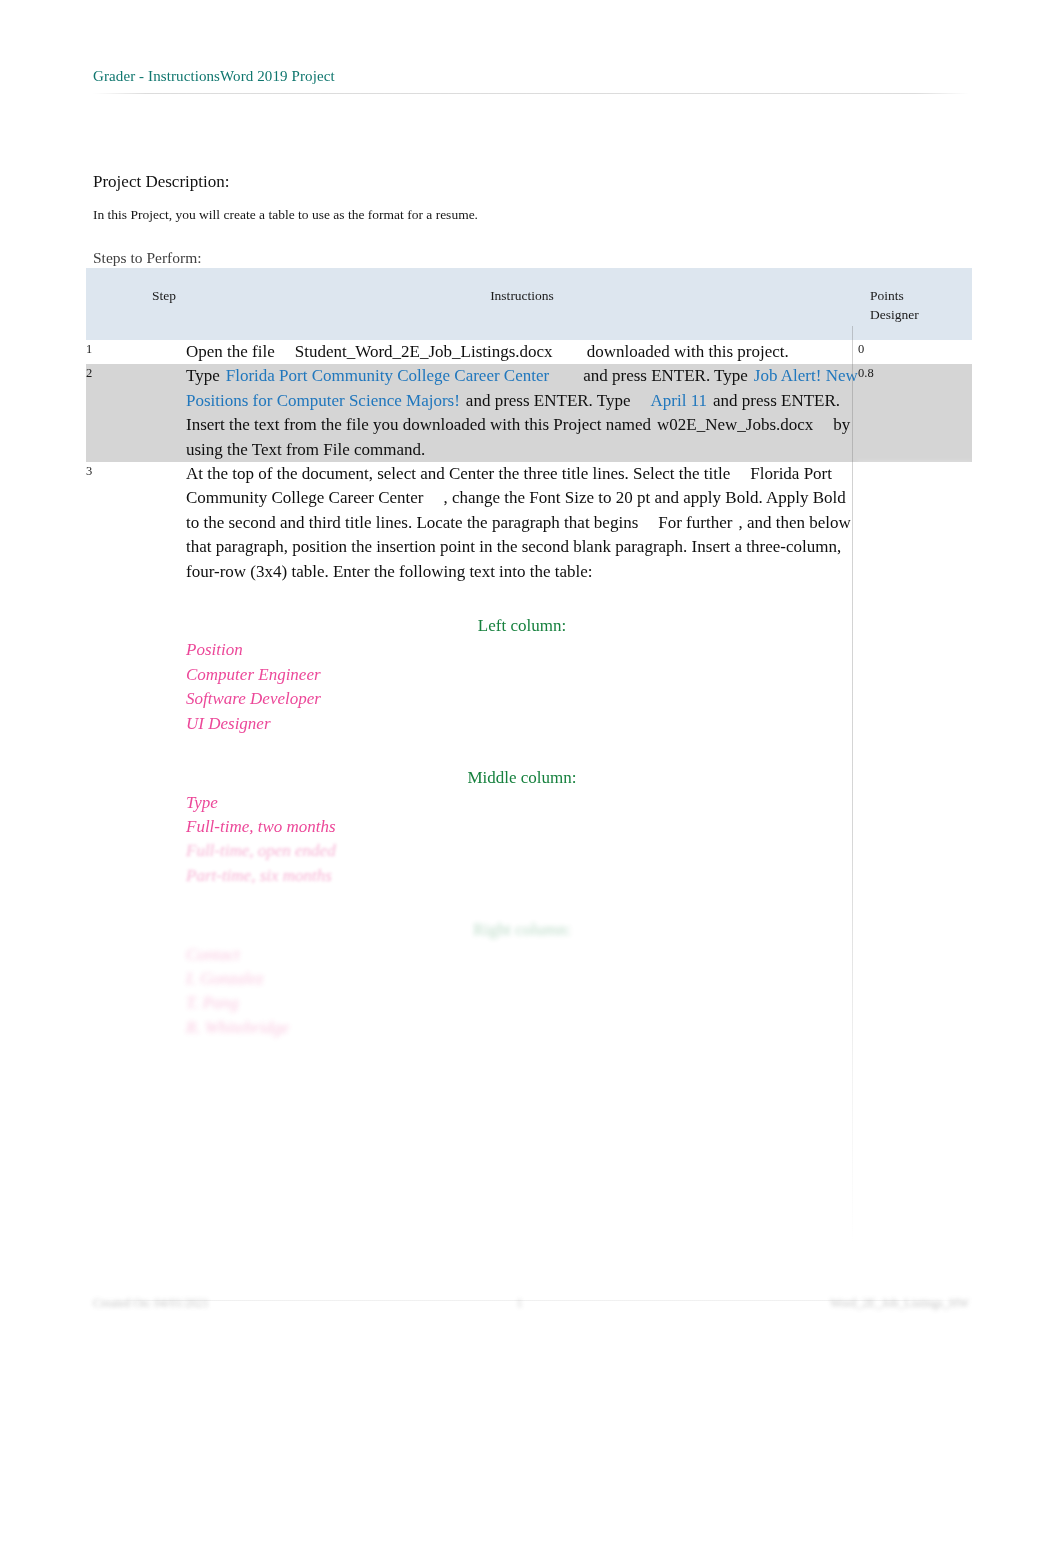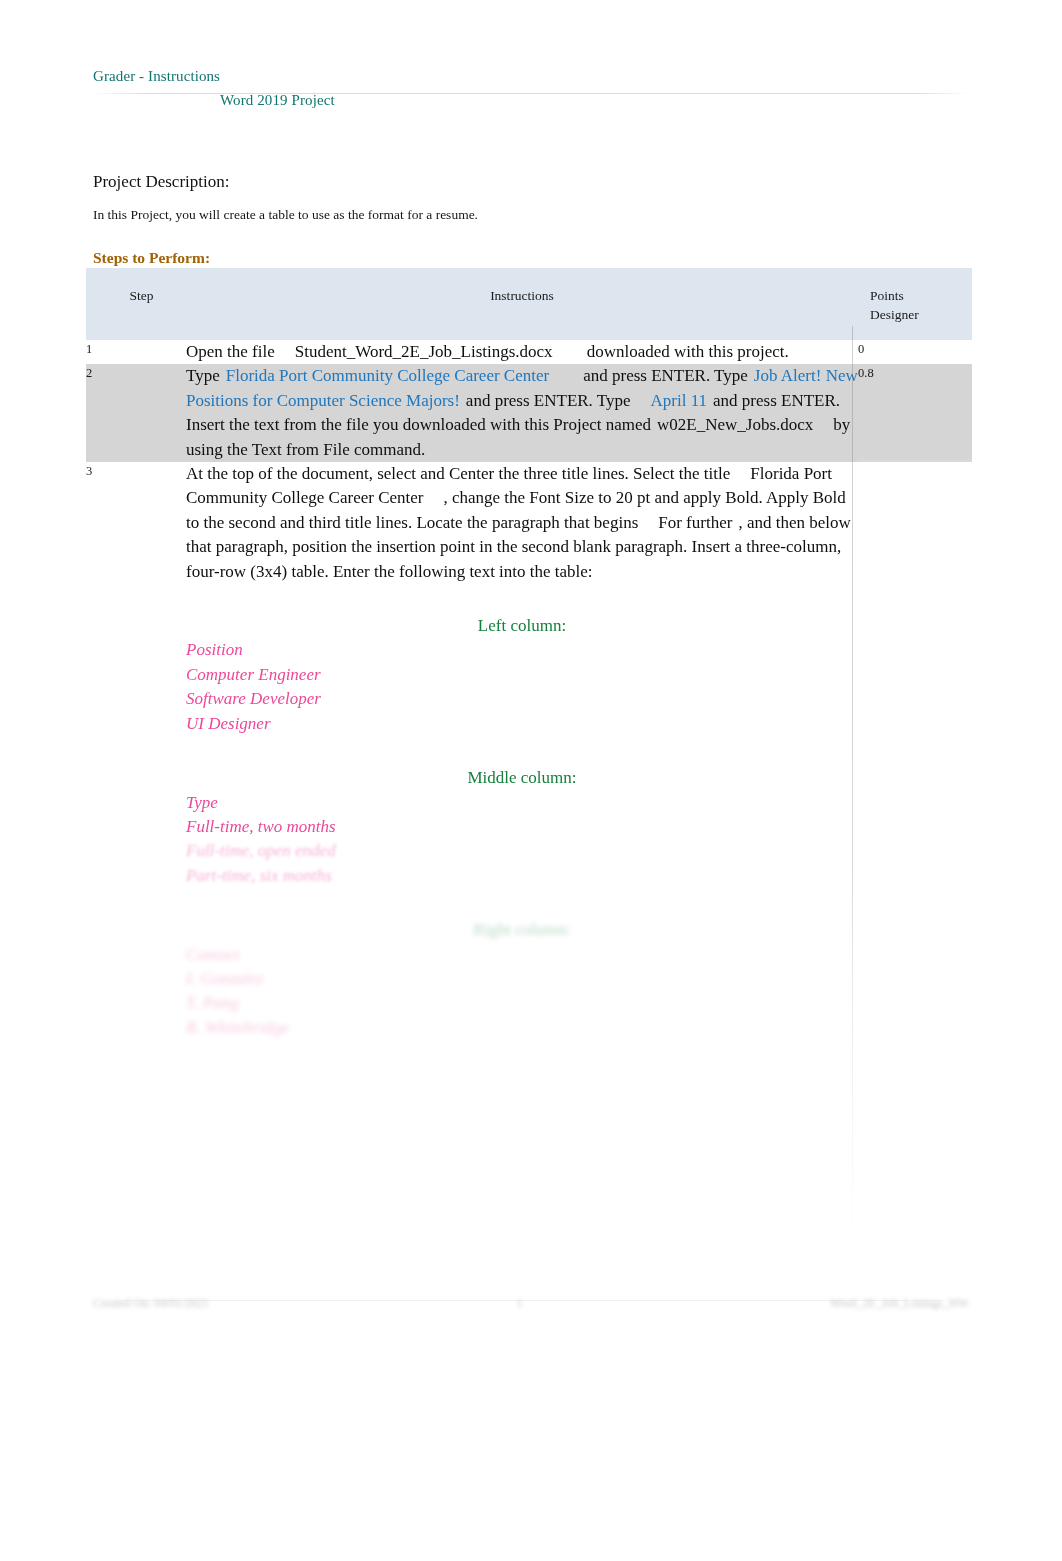--- a/index.html
+++ b/index.html
@@ -33,21 +33,21 @@
     width: 876px;
     height: 24px;
     display: flex;
     justify-content: flex-start;
     align-items: flex-start;
     font-size: 15px;
     color: #0f766e;
     letter-spacing: 0.1px;
   }
   .doc-header .hdr-left  { white-space: nowrap; }
-  .doc-header .hdr-right { white-space: nowrap; margin-top: 24px; }
+  .doc-header .hdr-right { white-space: nowrap; }
   .header-rule {
     position: absolute;
     left: 93px;
     top: 93px;
     width: 876px;
     height: 1px;
     background: linear-gradient(to right,
         rgba(150,150,150,0.00) 0%,
         rgba(140,140,140,0.30) 6%,
         rgba(140,140,140,0.30) 94%,
@@ -82,22 +82,21 @@
   .intro .desc {
     font-size: 13.5px;
     line-height: 22px;
     margin-top: 10px;
     color: #161616;
   }
   .intro .steps-label {
     font-size: 15.5px;
     line-height: 24px;
     margin-top: 20px;
-    color: #a16207;
-    font-weight: bold;
+    color: #404040;
   }
 
   
   .steps-table {
     position: absolute;
     left: 86px;
     top: 268px;
     width: 886px;
     border-collapse: collapse;
     table-layout: fixed;
@@ -109,21 +108,21 @@
   .steps-table thead th {
     background: #dde6ef;
     font-weight: normal;
     font-size: 13.5px;
     line-height: 19px;
     color: #1a1a1a;
     padding: 18px 10px 16px 10px;
     vertical-align: top;
     border: none;
   }
-  .steps-table thead th.th-step  { text-align: center;  padding-left: 21px; }
+  .steps-table thead th.th-step  { text-align: right;  padding-left: 21px; }
   .steps-table thead th.th-instr { text-align: center; }
   .steps-table thead th.th-pts   { text-align: left;  padding-left: 12px; }
 
   .steps-table tbody td {
     vertical-align: top;
     border: none;
     padding: 0;
   }
   .td-step {
     font-size: 12.5px;

